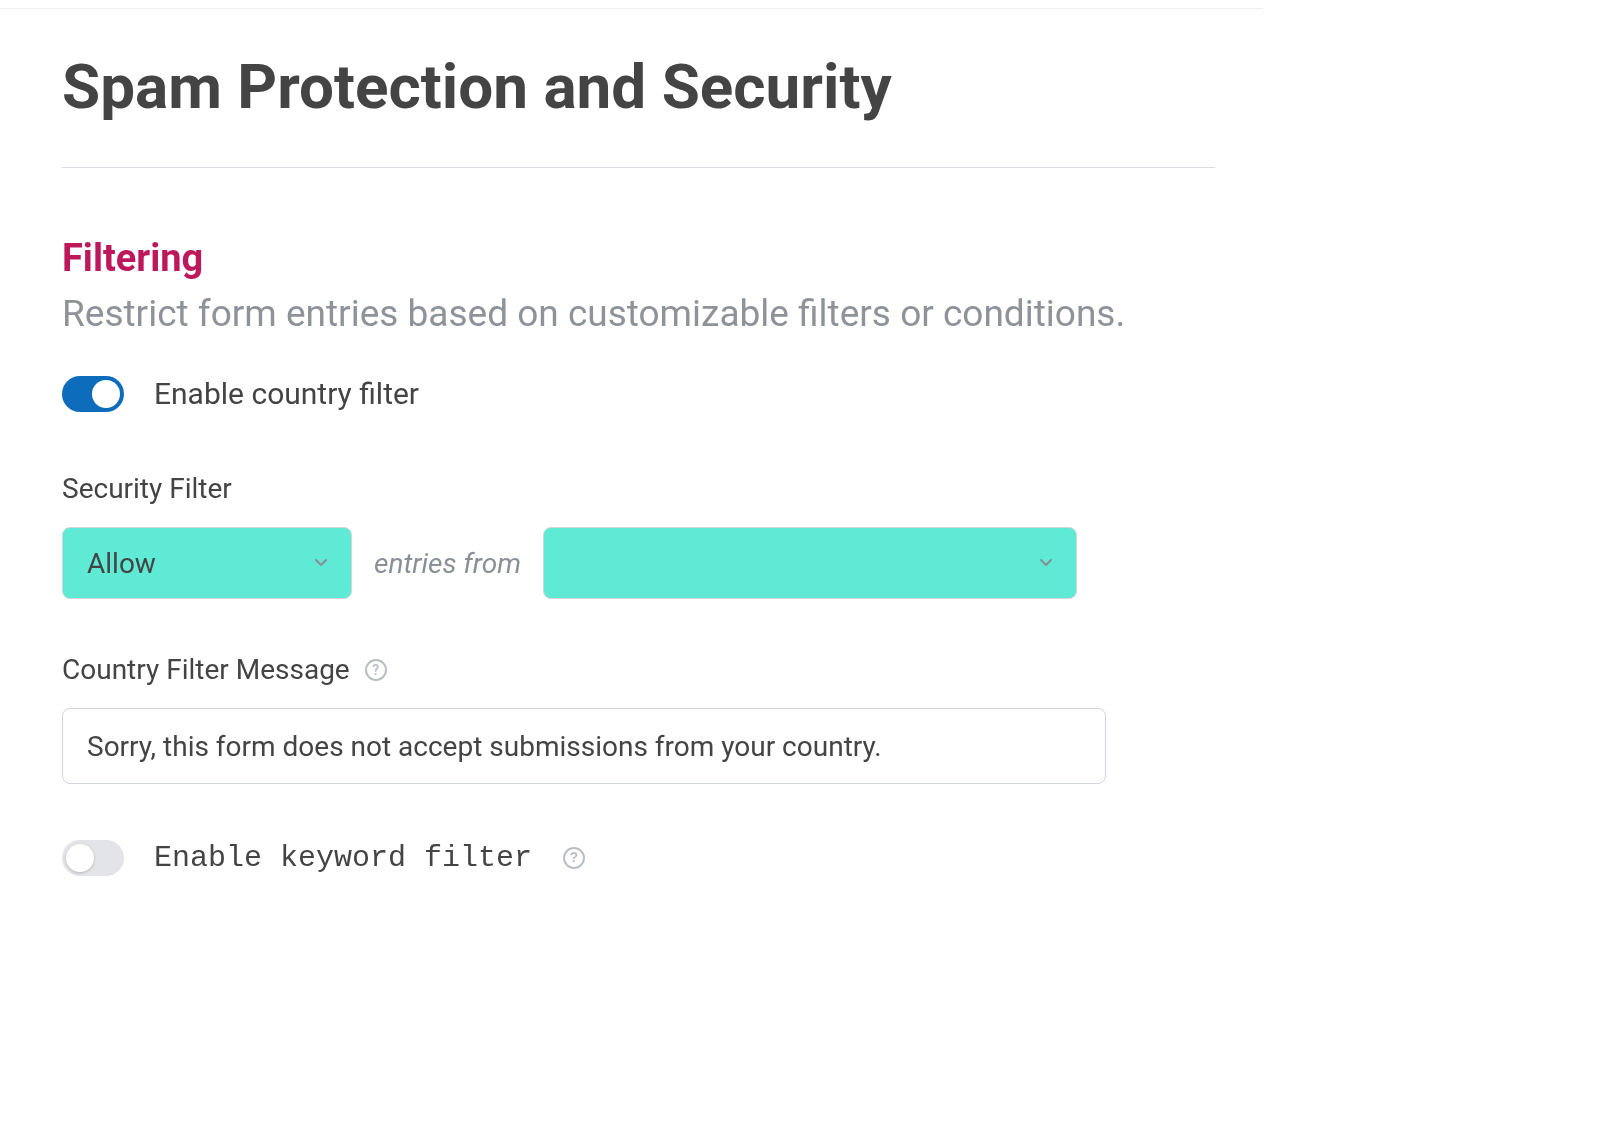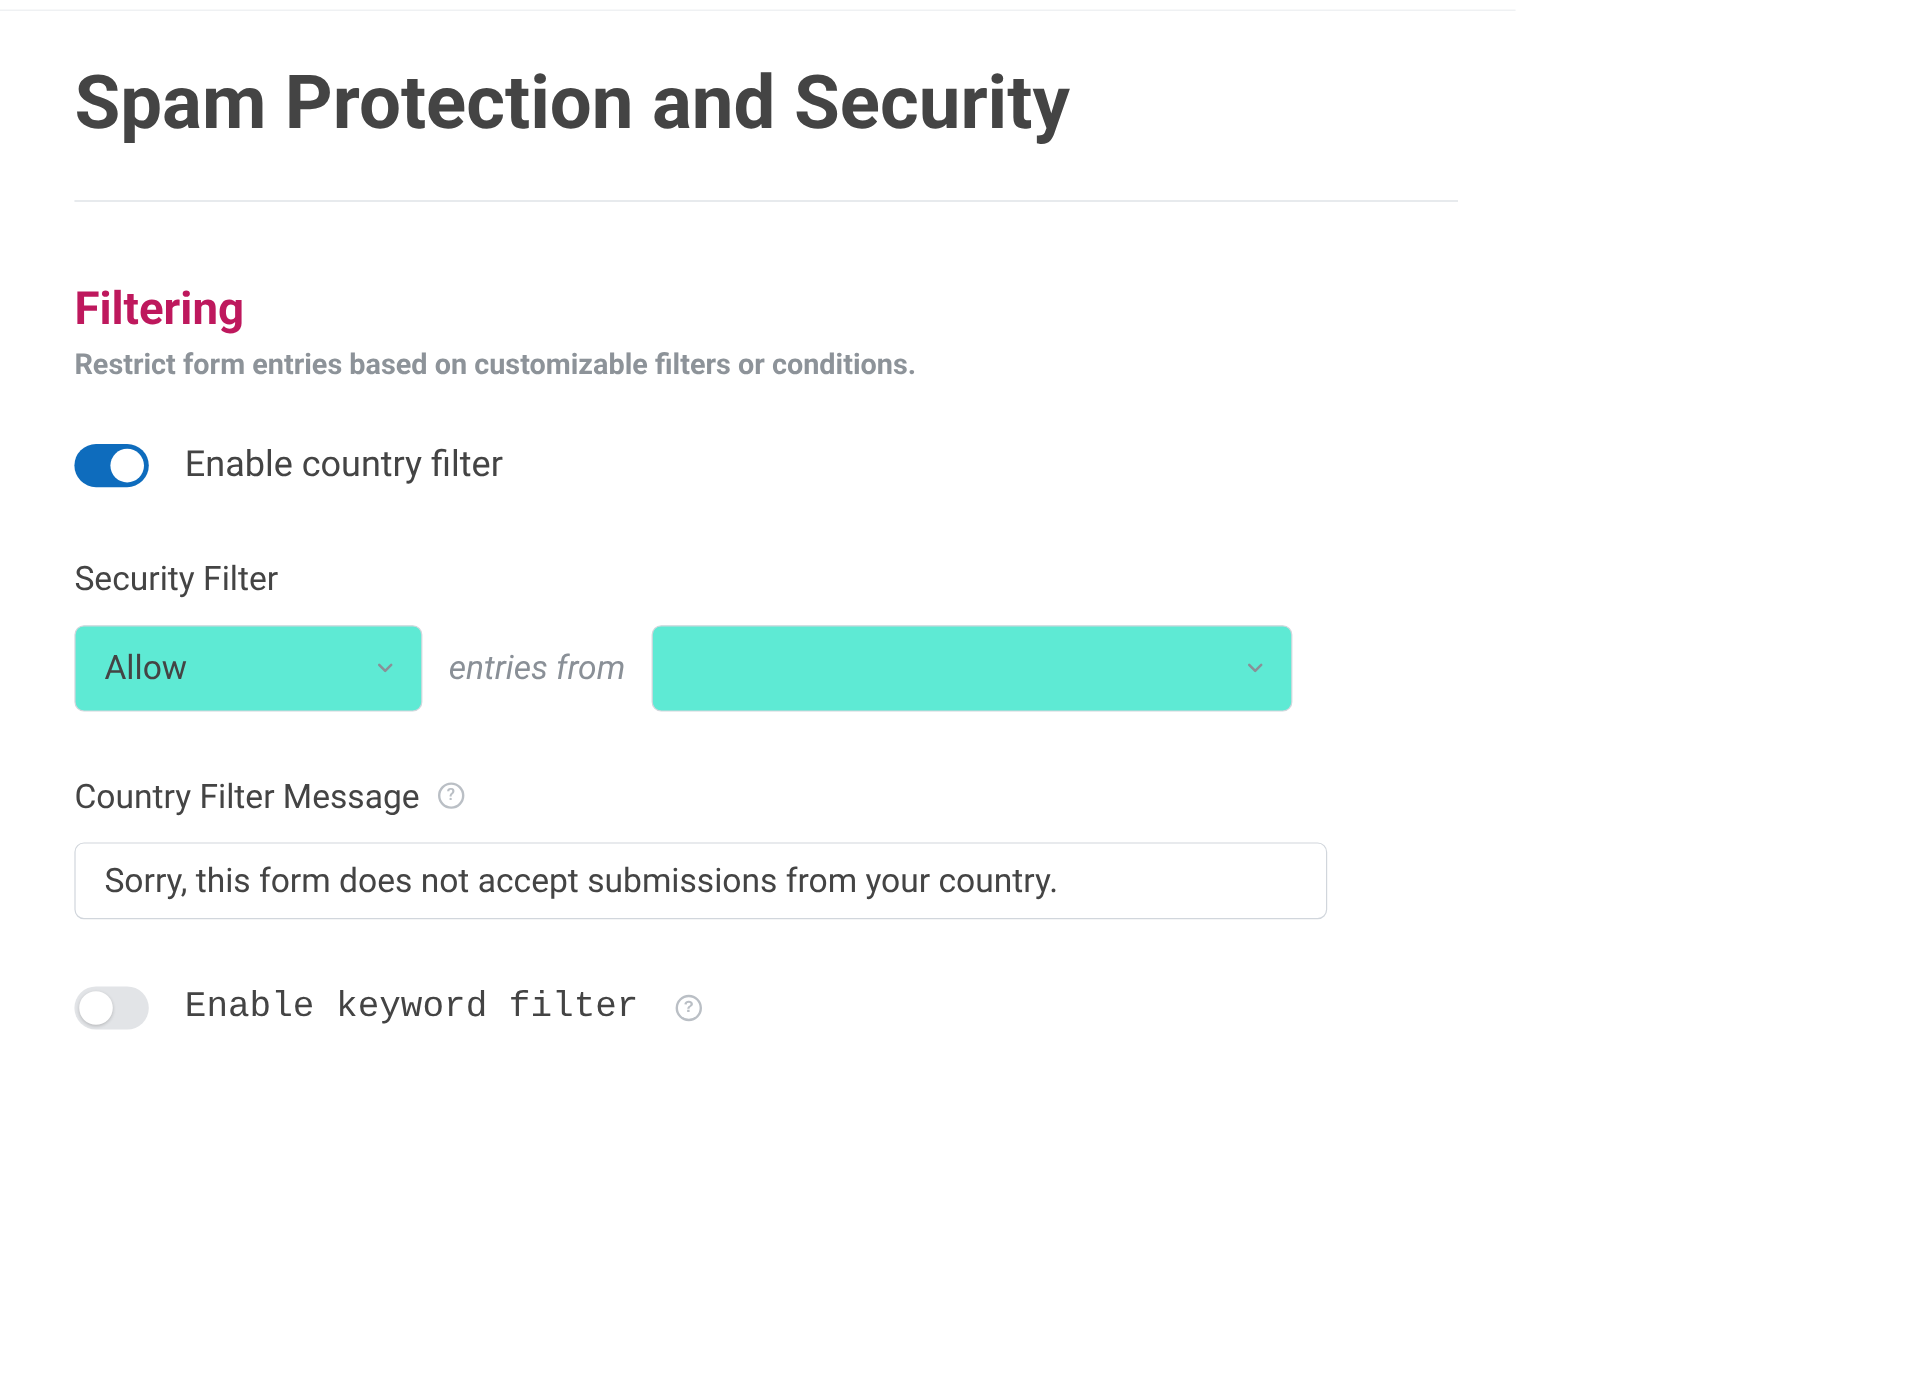--- a/index.html
+++ b/index.html
@@ -36,29 +36,29 @@
       border-top: 1px solid #d8dde2;
       margin-bottom: 68px;
     }
     .section-title {
       font-size: 38px;
       font-weight: 700;
       color: #be185d;
       margin-bottom: 8px;
     }
     .section-desc {
-      font-size: 24px;
-      font-weight: 700;
+      font-size: 37px;
+      font-weight: 400;
       color: #8d9399;
-      margin-bottom: 48px;
+      margin-bottom: 36px;
       line-height: 1.4;
     }
     .toggle-row {
       display: flex;
-      align-items: center;
+      align-items: flex-start;
       gap: 30px;
       margin-bottom: 60px;
     }
     .toggle {
       position: relative;
       width: 62px;
       height: 36px;
       border-radius: 18px;
       cursor: pointer;
       flex-shrink: 0;
@@ -132,21 +132,21 @@
       transform: translateY(-50%);
       pointer-events: none;
     }
     .interstitial {
       font-size: 28px;
       font-style: italic;
       color: #8a9097;
     }
     .text-input {
       width: 1044px;
-      height: 64px;
+      height: 76px;
       border: 1px solid #d1d6dc;
       border-radius: 8px;
       padding: 0 24px;
       font-size: 28px;
       color: #444444;
       font-family: inherit;
       background: #ffffff;
       margin-bottom: 56px;
     }
     .help-icon {

